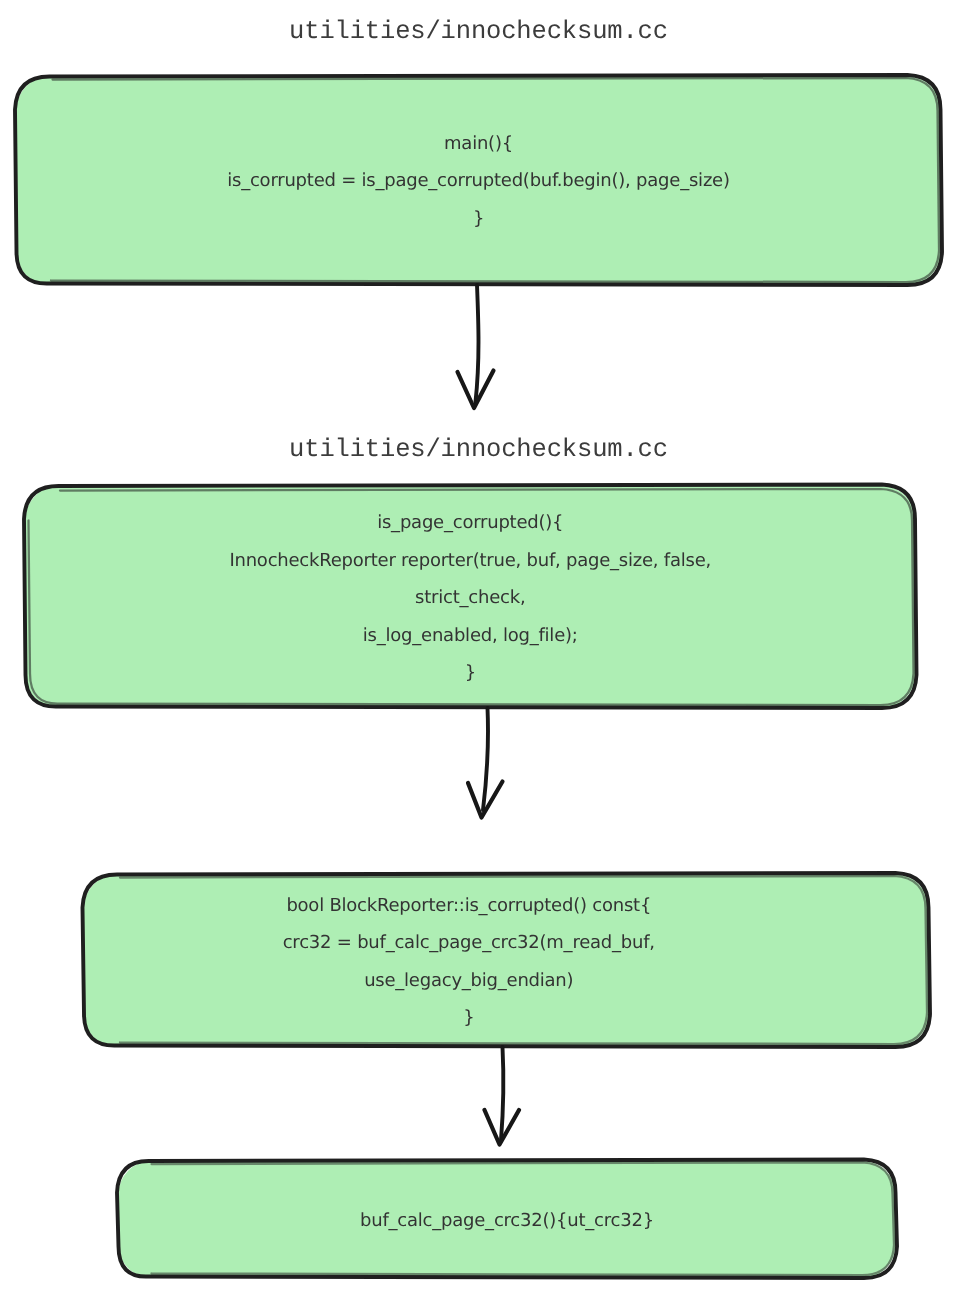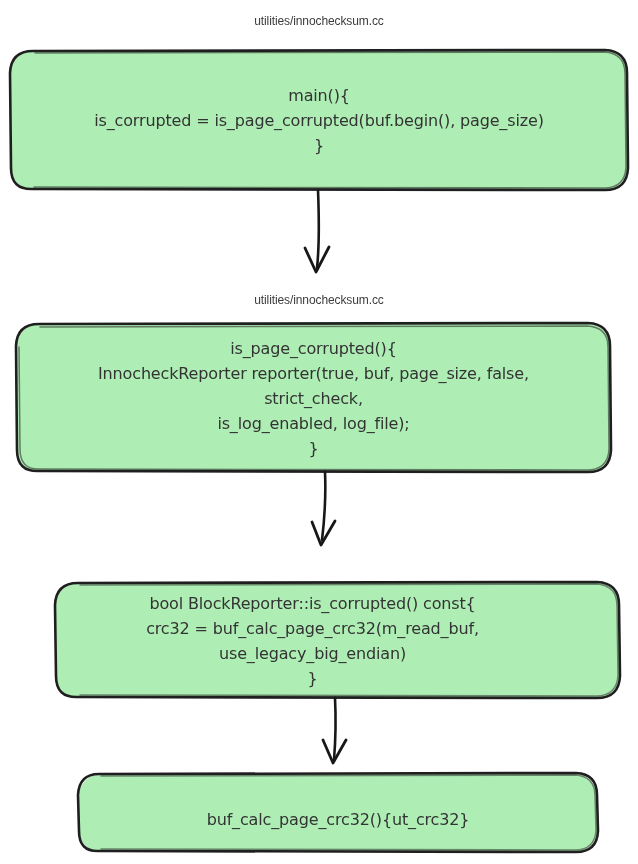--- a/index.html
+++ b/index.html
@@ -22,37 +22,37 @@
     top: 0;
     width: 638px;
     height: 864px;
   }
 
   
   .file-label {
     position: absolute;
     text-align: center;
     color: #3c3c3c;
-    font-size: 12px;
+    font-size: 17px;
     line-height: 19px;
     white-space: nowrap;
-    font-family: Liberation Sans, sans-serif;
+    font-family: Liberation Mono, monospace;
     letter-spacing: -0.1px;
   }
 
   
   .node {
     position: absolute;
     box-sizing: border-box;
     display: flex;
     align-items: center;
     justify-content: center;
     text-align: center;
     color: #333333;
-    font-size: 16px;
+    font-size: 12px;
     line-height: 25px;
     border-radius: 22px;
     letter-spacing: -0.15px;
     padding: 4px 0;
     z-index: 2;
   }
   .node-text {
     white-space: pre-line;
     display: block;
     width: 100%;
@@ -165,17 +165,17 @@
 }</span>
   </div>
 
   <div class="node" style="left:56px; top:583px; width:513px; height:115px;">
     <span class="node-text">bool BlockReporter::is_corrupted() const{
 crc32 = buf_calc_page_crc32(m_read_buf,
 use_legacy_big_endian)
 }</span>
   </div>
 
-  <div class="node" style="left:79px; top:774px; width:518px; height:90px;">
+  <div class="node" style="left:79px; top:774px; width:518px; height:78px;">
     <span class="node-text">buf_calc_page_crc32(){ut_crc32}</span>
   </div>
 
 </div>
 
 </body></html>

